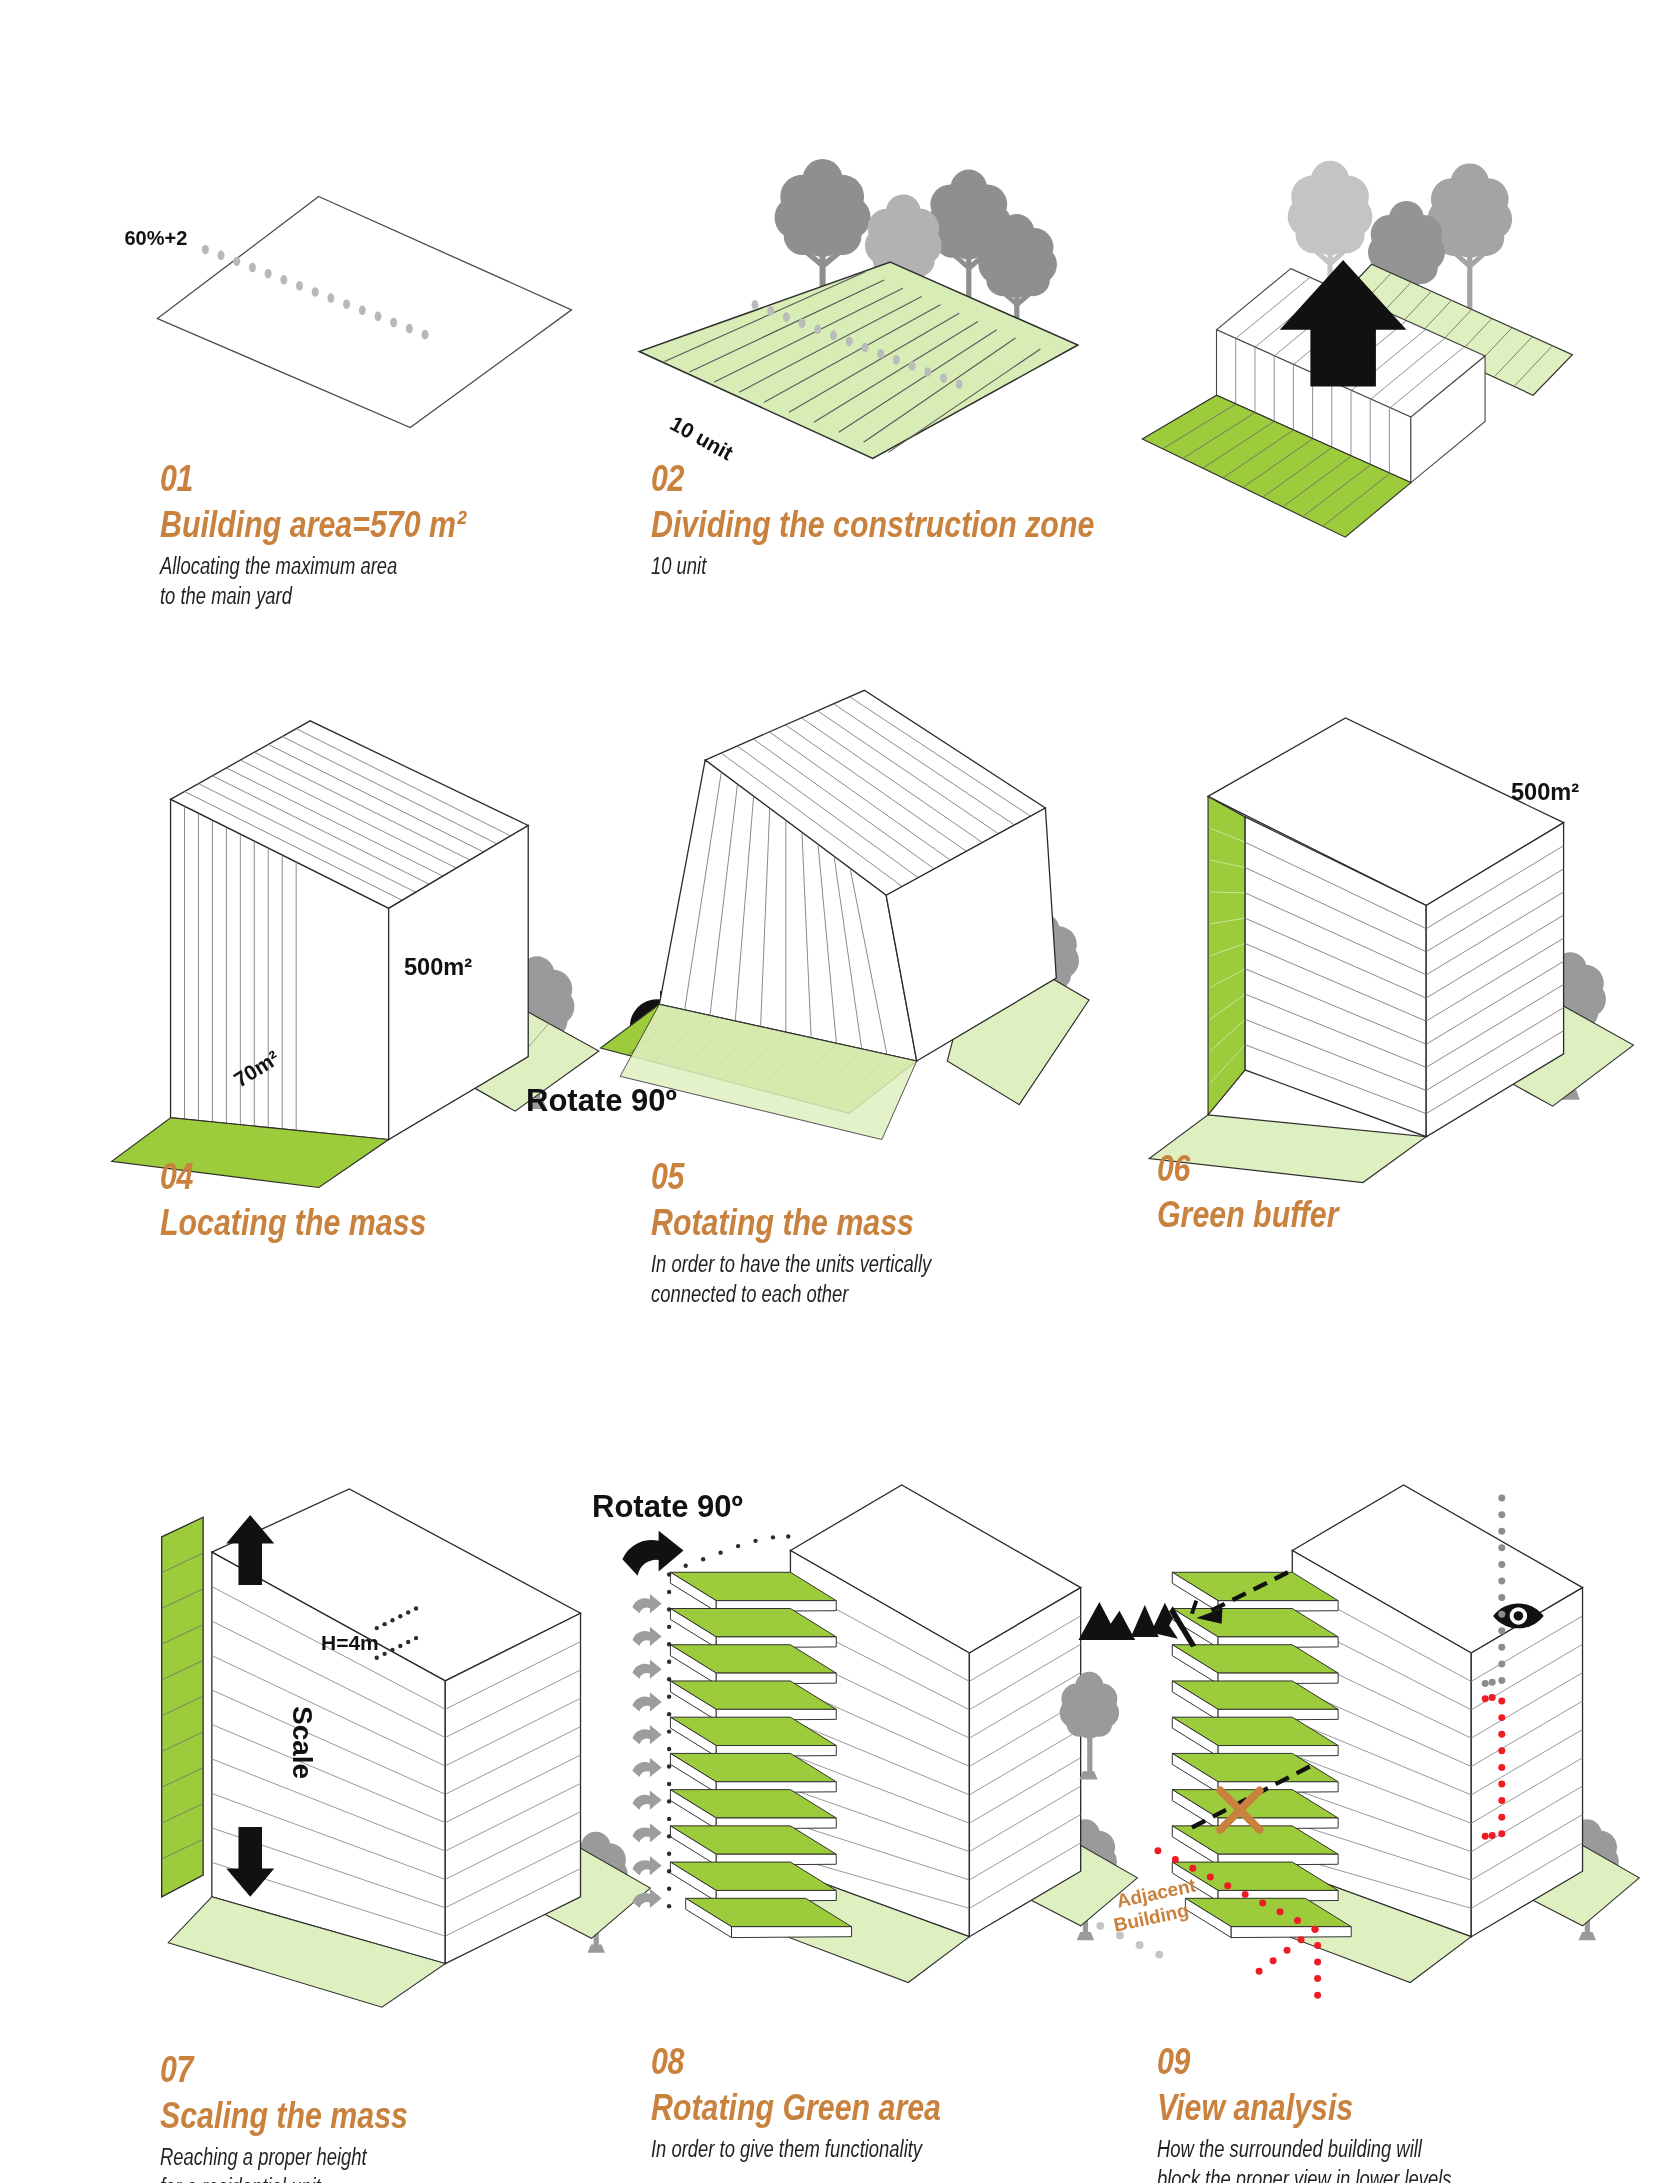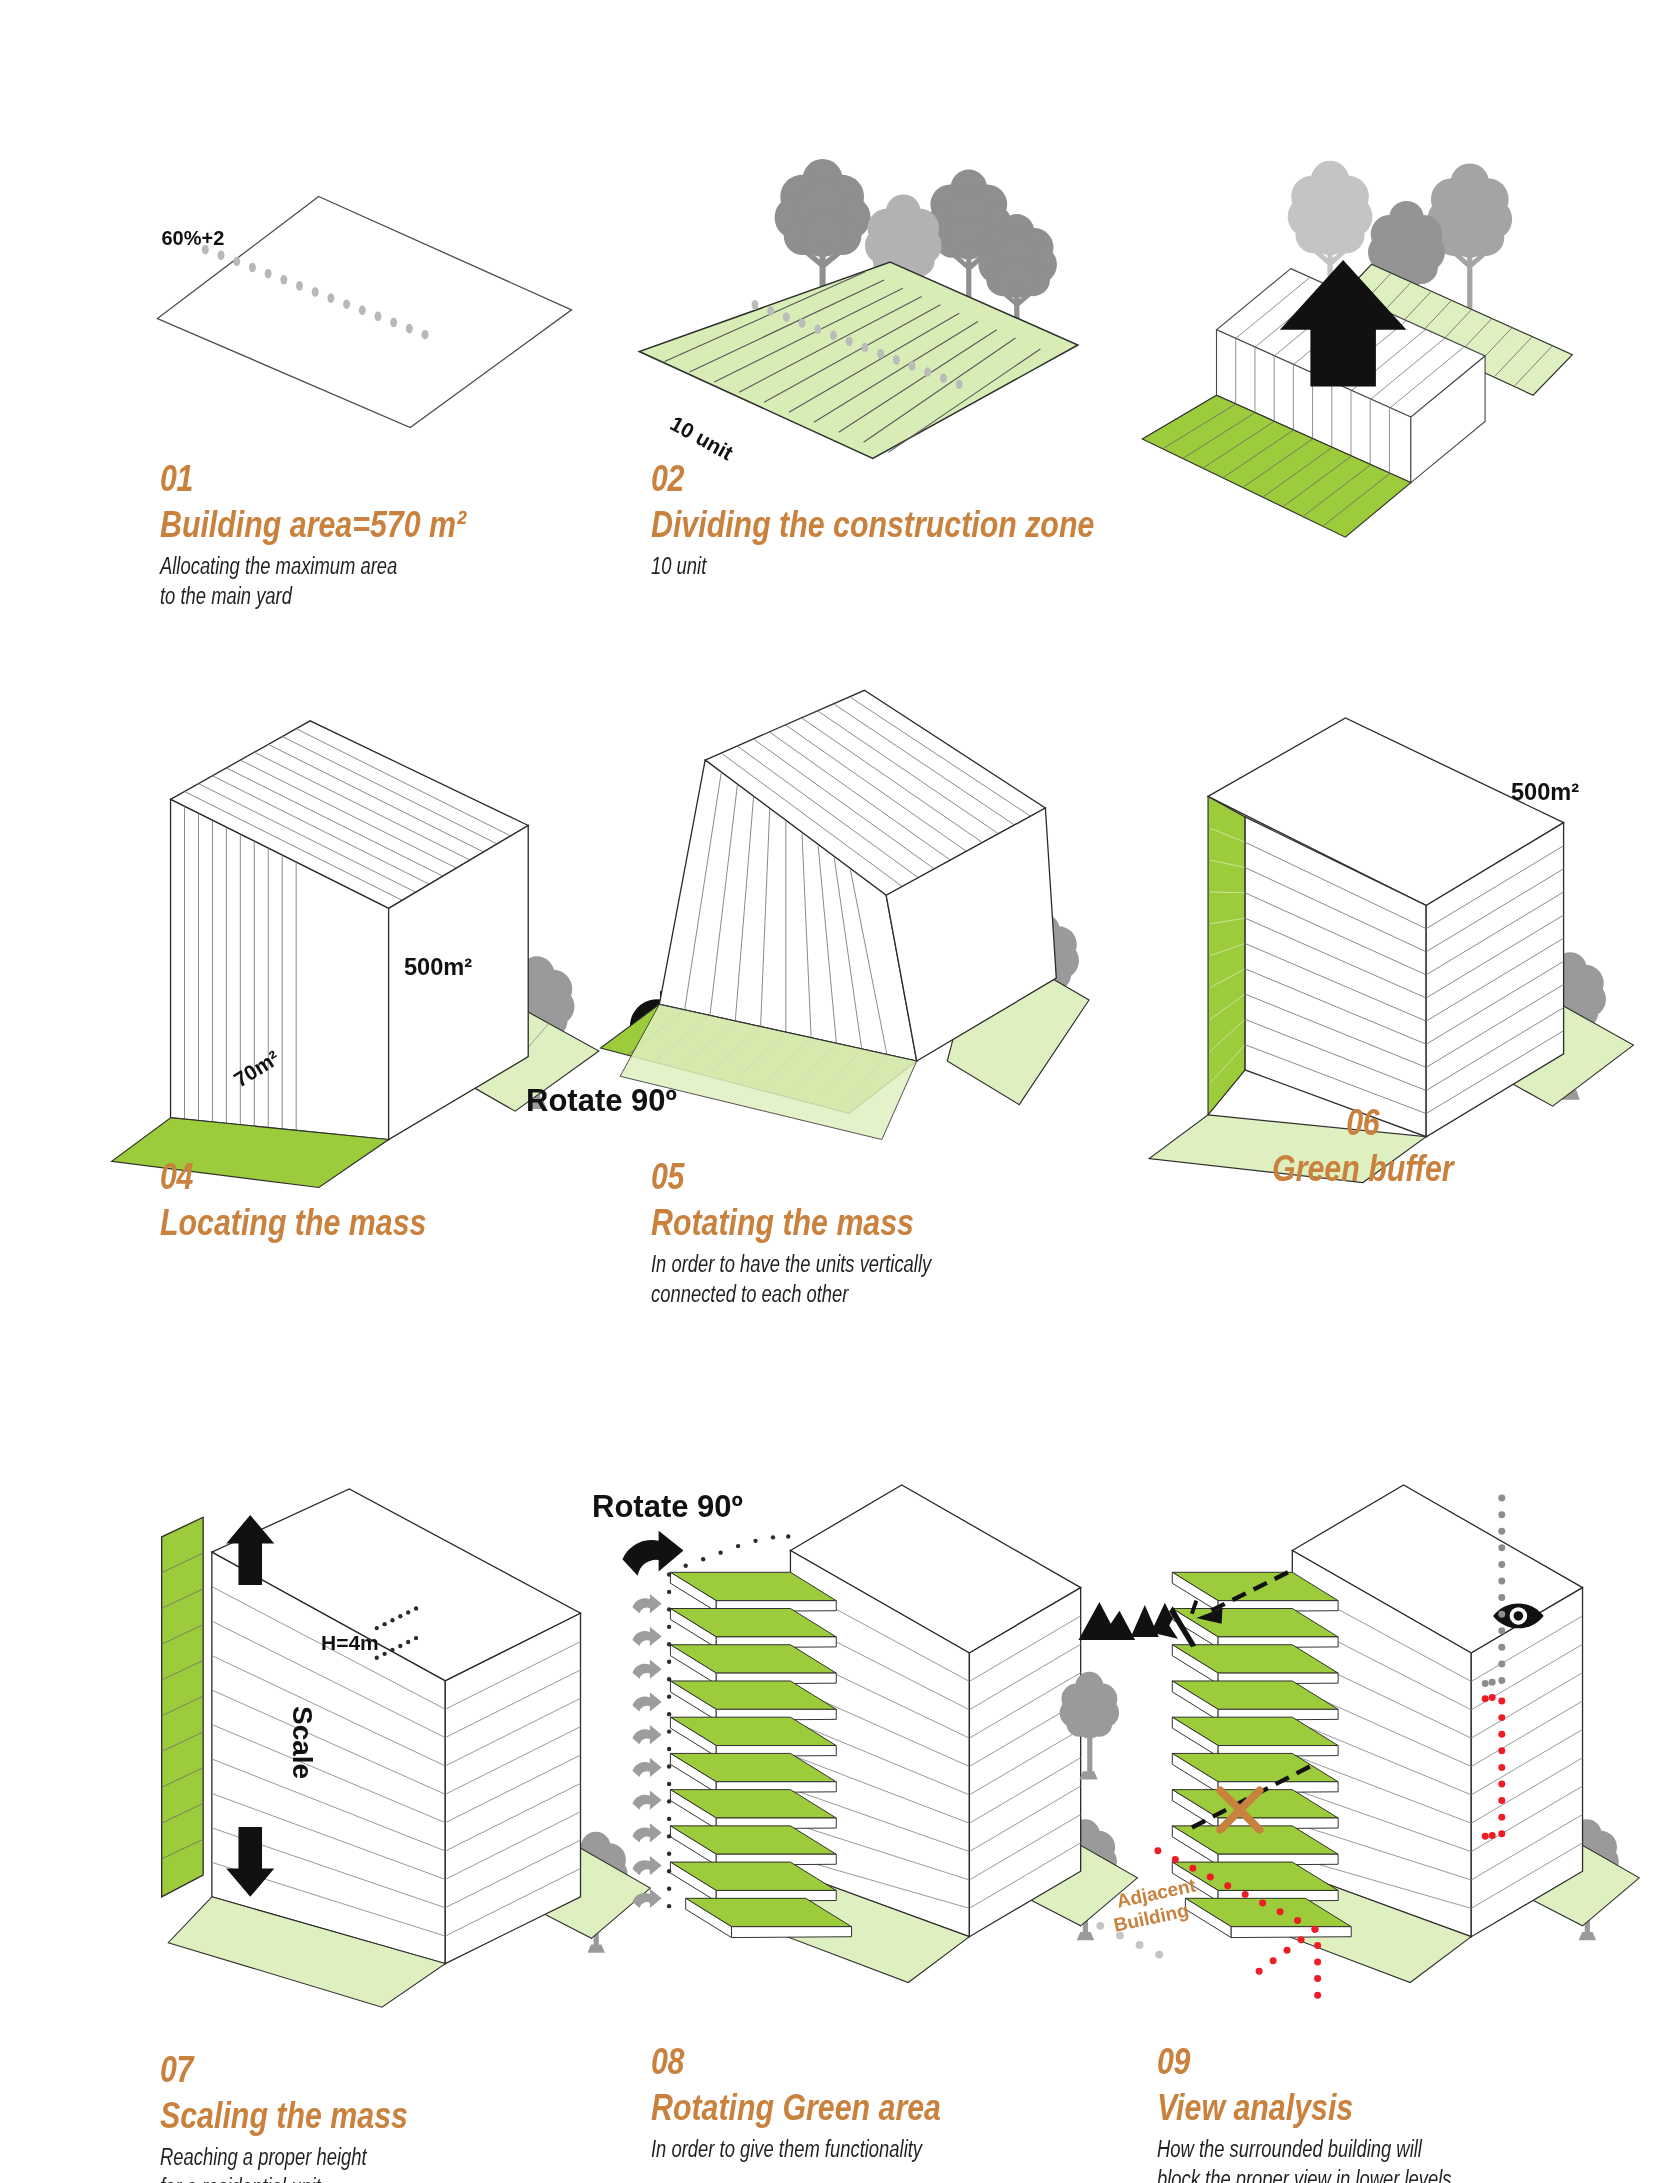--- a/index.html
+++ b/index.html
@@ -63,21 +63,21 @@
           <ellipse cx="422" cy="289" rx="8" ry="11"></ellipse>
       <ellipse cx="458" cy="303" rx="8" ry="11"></ellipse>
           <ellipse cx="494" cy="317" rx="8" ry="11"></ellipse>
       <ellipse cx="530" cy="331" rx="8" ry="11"></ellipse>
           <ellipse cx="566" cy="345" rx="8" ry="11"></ellipse>
       <ellipse cx="602" cy="359" rx="8" ry="11"></ellipse>
           <ellipse cx="638" cy="373" rx="8" ry="11"></ellipse>
       <ellipse cx="674" cy="387" rx="8" ry="11"></ellipse>
     </g>
   </svg>
-  <span class="ann" style="left:-6.5px; top:61px; font-size:20px;margin-left:37px;">60%+2</span>
+  <span class="ann" style="left:-6.5px; top:61px; font-size:20px;">60%+2</span>
 </div>
 
 <div class="caption" style="left:160px; top:461px; width:458px;">
   <div class="cap-num">01</div>
   <div class="cap-title">Building area=570 m²</div>
   <div class="cap-body">
     <div class="cap-line">Allocating the maximum area</div>
     <div class="cap-line">to the main yard</div>
   </div>
 </div>
@@ -511,21 +511,21 @@
     <span class="ann" style="left:22px; top:160px; font-size:14.4px; color:#ffffff; transform:rotate(14deg);">70m²</span>
     <span class="ann" style="left:22px; top:180px; font-size:14.4px; color:#ffffff; transform:rotate(14deg);">70m²</span>
     <span class="ann" style="left:22px; top:200px; font-size:14.4px; color:#ffffff; transform:rotate(14deg);">70m²</span>
     <span class="ann" style="left:22px; top:219px; font-size:14.4px; color:#ffffff; transform:rotate(14deg);">70m²</span>
     <span class="ann" style="left:22px; top:239px; font-size:14.4px; color:#ffffff; transform:rotate(14deg);">70m²</span>
     <span class="ann" style="left:22px; top:258px; font-size:14.4px; color:#ffffff; transform:rotate(14deg);">70m²</span>
     <span class="ann" style="left:22px; top:278px; font-size:14.4px; color:#ffffff; transform:rotate(14deg);">70m²</span>
   </div>
 </div>
 
-<div class="caption" style="left:1157px; top:1105px; width:502px;text-align:center;">
+<div class="caption" style="left:1157px; top:1151px; width:502px;">
   <div class="cap-num">06</div>
   <div class="cap-title">Green buffer</div>
 </div>
 
 <div class="fig" style="left:144px; top:1502px; width:524px; height:493px;">
   <svg width="524" height="493" viewBox="0 0 1200 1130">
     <g fill="#9a9a9a">
       <circle cx="1035" cy="790" r="34"></circle>
           <circle cx="1004" cy="820" r="38"></circle>
           <circle cx="1066" cy="820" r="38"></circle>

